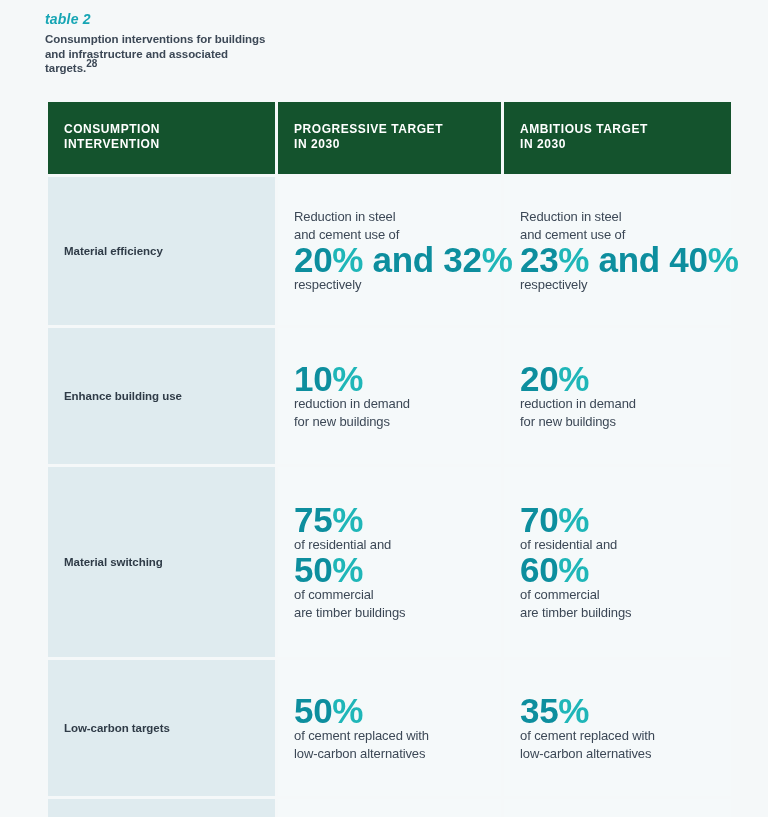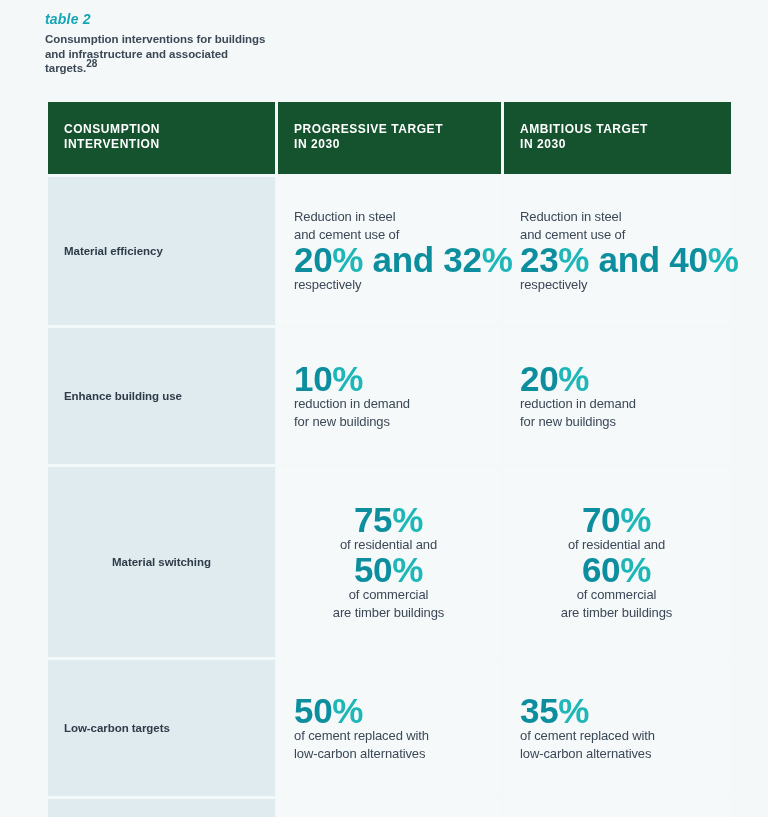--- a/index.html
+++ b/index.html
@@ -118,21 +118,21 @@
     color: #1fb6b8;
     font-weight: bold;
   }
   .big .conj {
     color: #0d8e9e;
   }
 
   
   tr.r1 td { height: 116px; }
   tr.r2 td { height: 104px; }
-  tr.r3 td { height: 158px; text-align: center; }
+  tr.r3 td { height: 158px; }
   tr.r4 td { height: 104px; }
   tr.r5 td { height: 122px; }
 </style>
 </head>
 <body>
 
 <div class="page">
 
   <div class="caption-block">
     <div class="caption-label">table 2</div>

